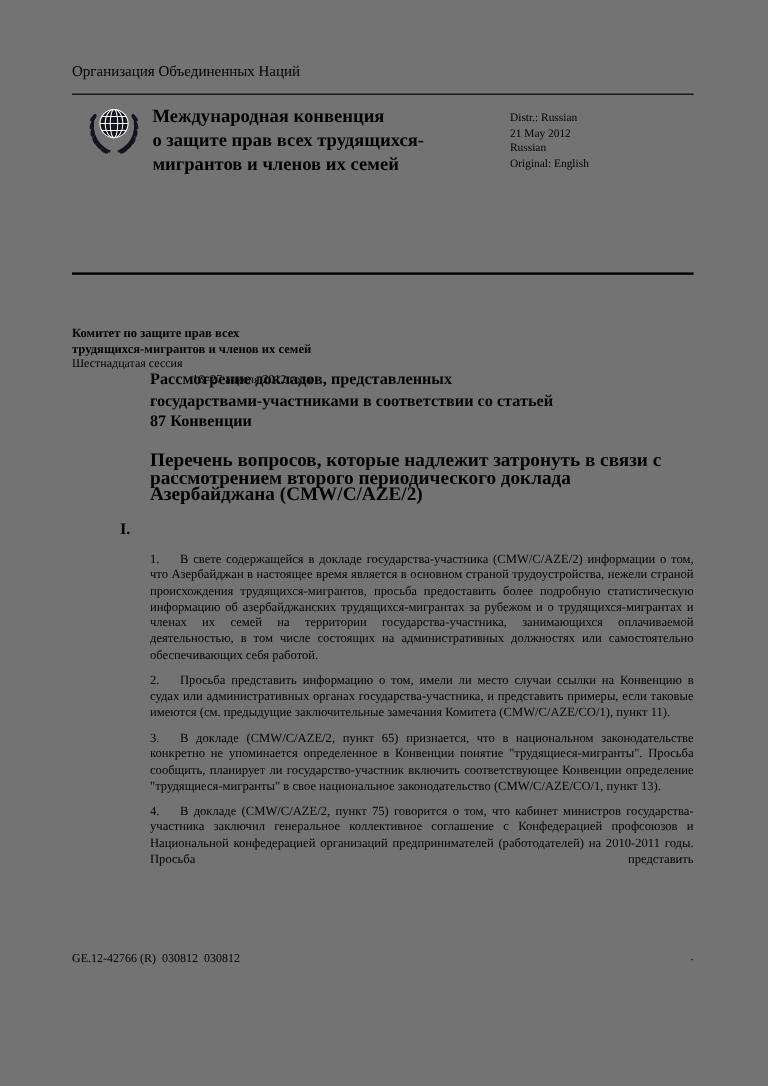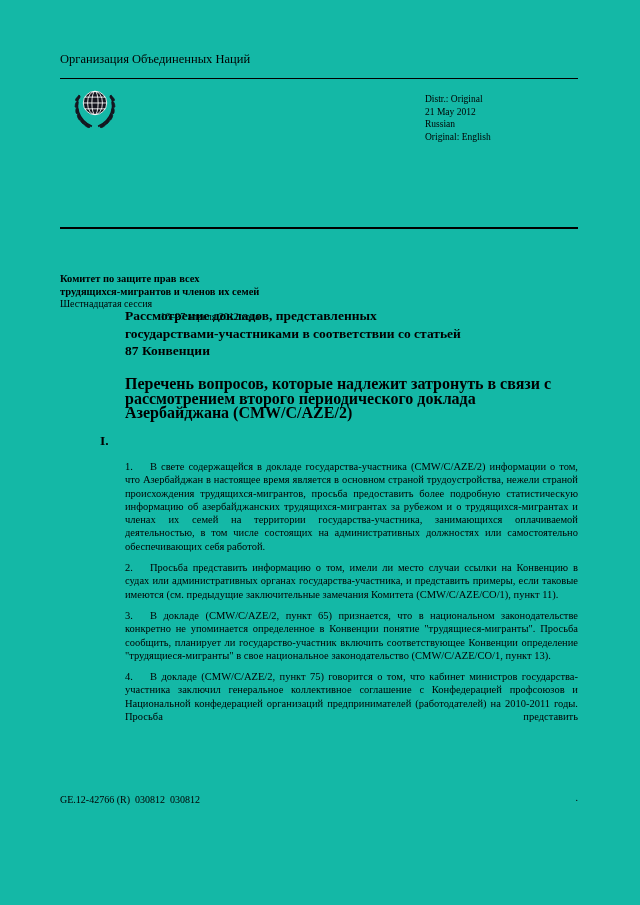--- a/index.html
+++ b/index.html
@@ -1,19 +1,19 @@
 <!DOCTYPE html>
 <html><head>
 <meta charset="utf-8">
 <style>
   * { margin:0; padding:0; box-sizing:border-box; }
   html,body { background:#e8e8e8; }
   body { font-family:"Liberation Serif","DejaVu Serif",serif; color:#000; }
   .page {
-    position:relative; width:640px; height:905px; background:#14b8a6;
+    position:relative; width:640px; height:905px; background:#737373;
     margin:0 auto; overflow:hidden;
   }
   
   .top-header { position:absolute; top:52px; left:60px; width:518px; display:flex;
     justify-content:space-between; align-items:flex-end; }
   .org { font-size:12.5px; }
   .symbol { white-space:nowrap; }
   .sym-main { font-size:21px; letter-spacing:0.5px; }
   .sym-suffix { font-size:8.5px; }
   .rule-thin { position:absolute; top:78px; left:60px; width:518px; border-top:1px solid #000; }
@@ -84,23 +84,28 @@
         <ellipse cx="54" cy="18" rx="4" ry="1.6" transform="rotate(50 54 18)"></ellipse>
         <ellipse cx="55.5" cy="26" rx="4" ry="1.6" transform="rotate(75 55.5 26)"></ellipse>
         <ellipse cx="55" cy="34" rx="4" ry="1.6" transform="rotate(90 55 34)"></ellipse>
         <ellipse cx="52.5" cy="42" rx="4" ry="1.6" transform="rotate(110 52.5 42)"></ellipse>
         <ellipse cx="48" cy="48" rx="4" ry="1.6" transform="rotate(130 48 48)"></ellipse>
         <ellipse cx="42" cy="53" rx="4" ry="1.6" transform="rotate(150 42 53)"></ellipse>
       </g>
     </svg>
   </div>
 
+  <div class="masthead-title">
+    <div>Международная конвенция</div>
+    <div>о защите прав всех трудящихся-</div>
+    <div>мигрантов и членов их семей</div>
+  </div>
 
   <div class="distr">
-    <div>Distr.: Original</div>
+    <div>Distr.: Russian</div>
     <div>21 May 2012</div>
     <div>Russian</div>
     <div>Original: English</div>
   </div>
 
   <div class="rule-thick"></div>
 
   <div class="committee">
     <div class="b">Комитет по защите прав всех</div>
     <div class="b">трудящихся-мигрантов и членов их семей</div>

